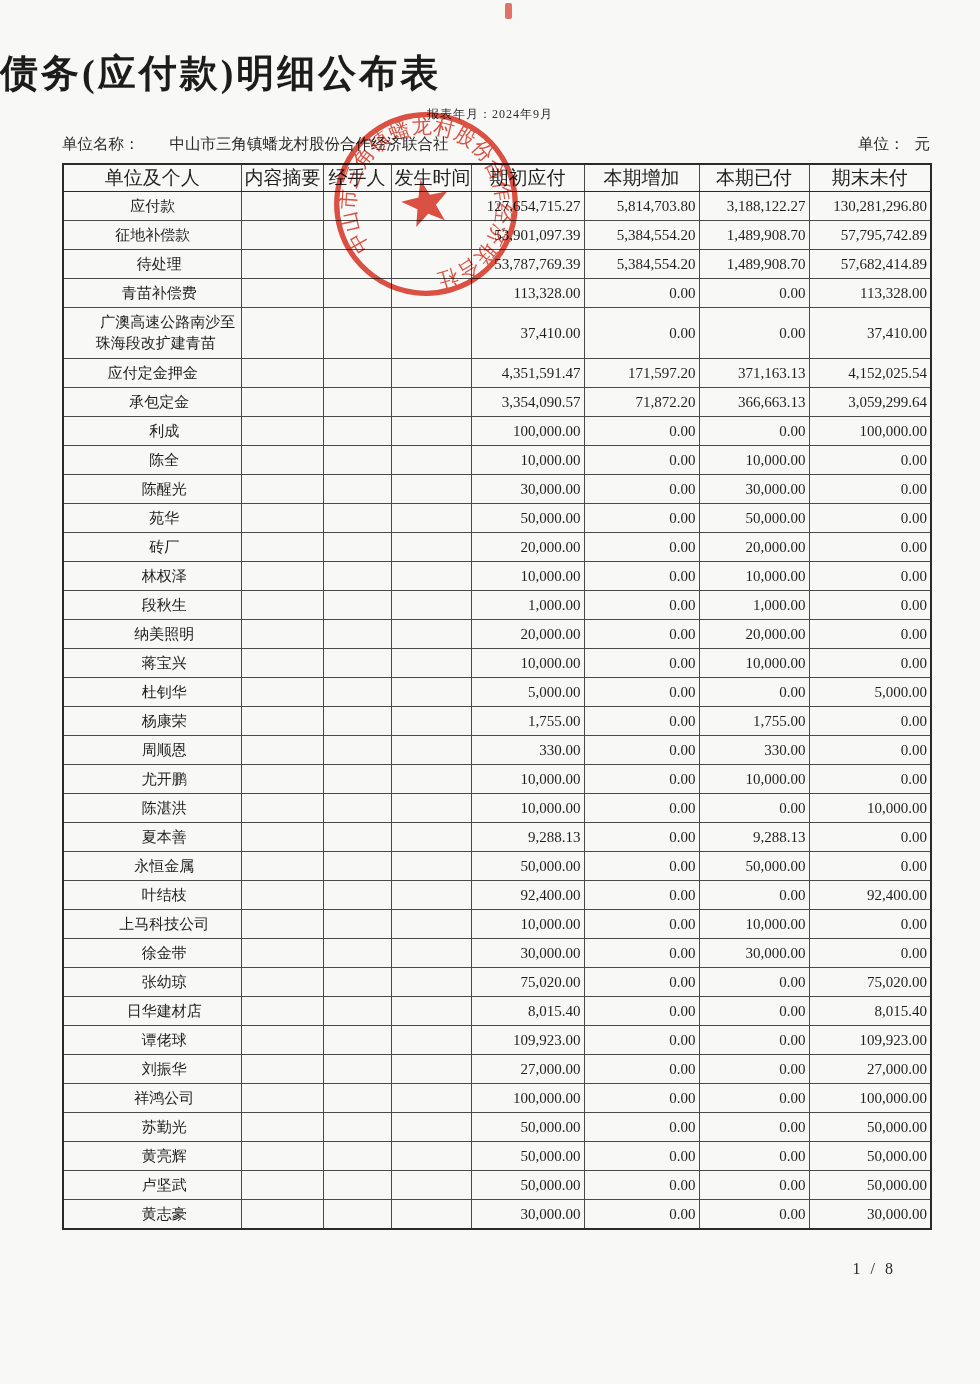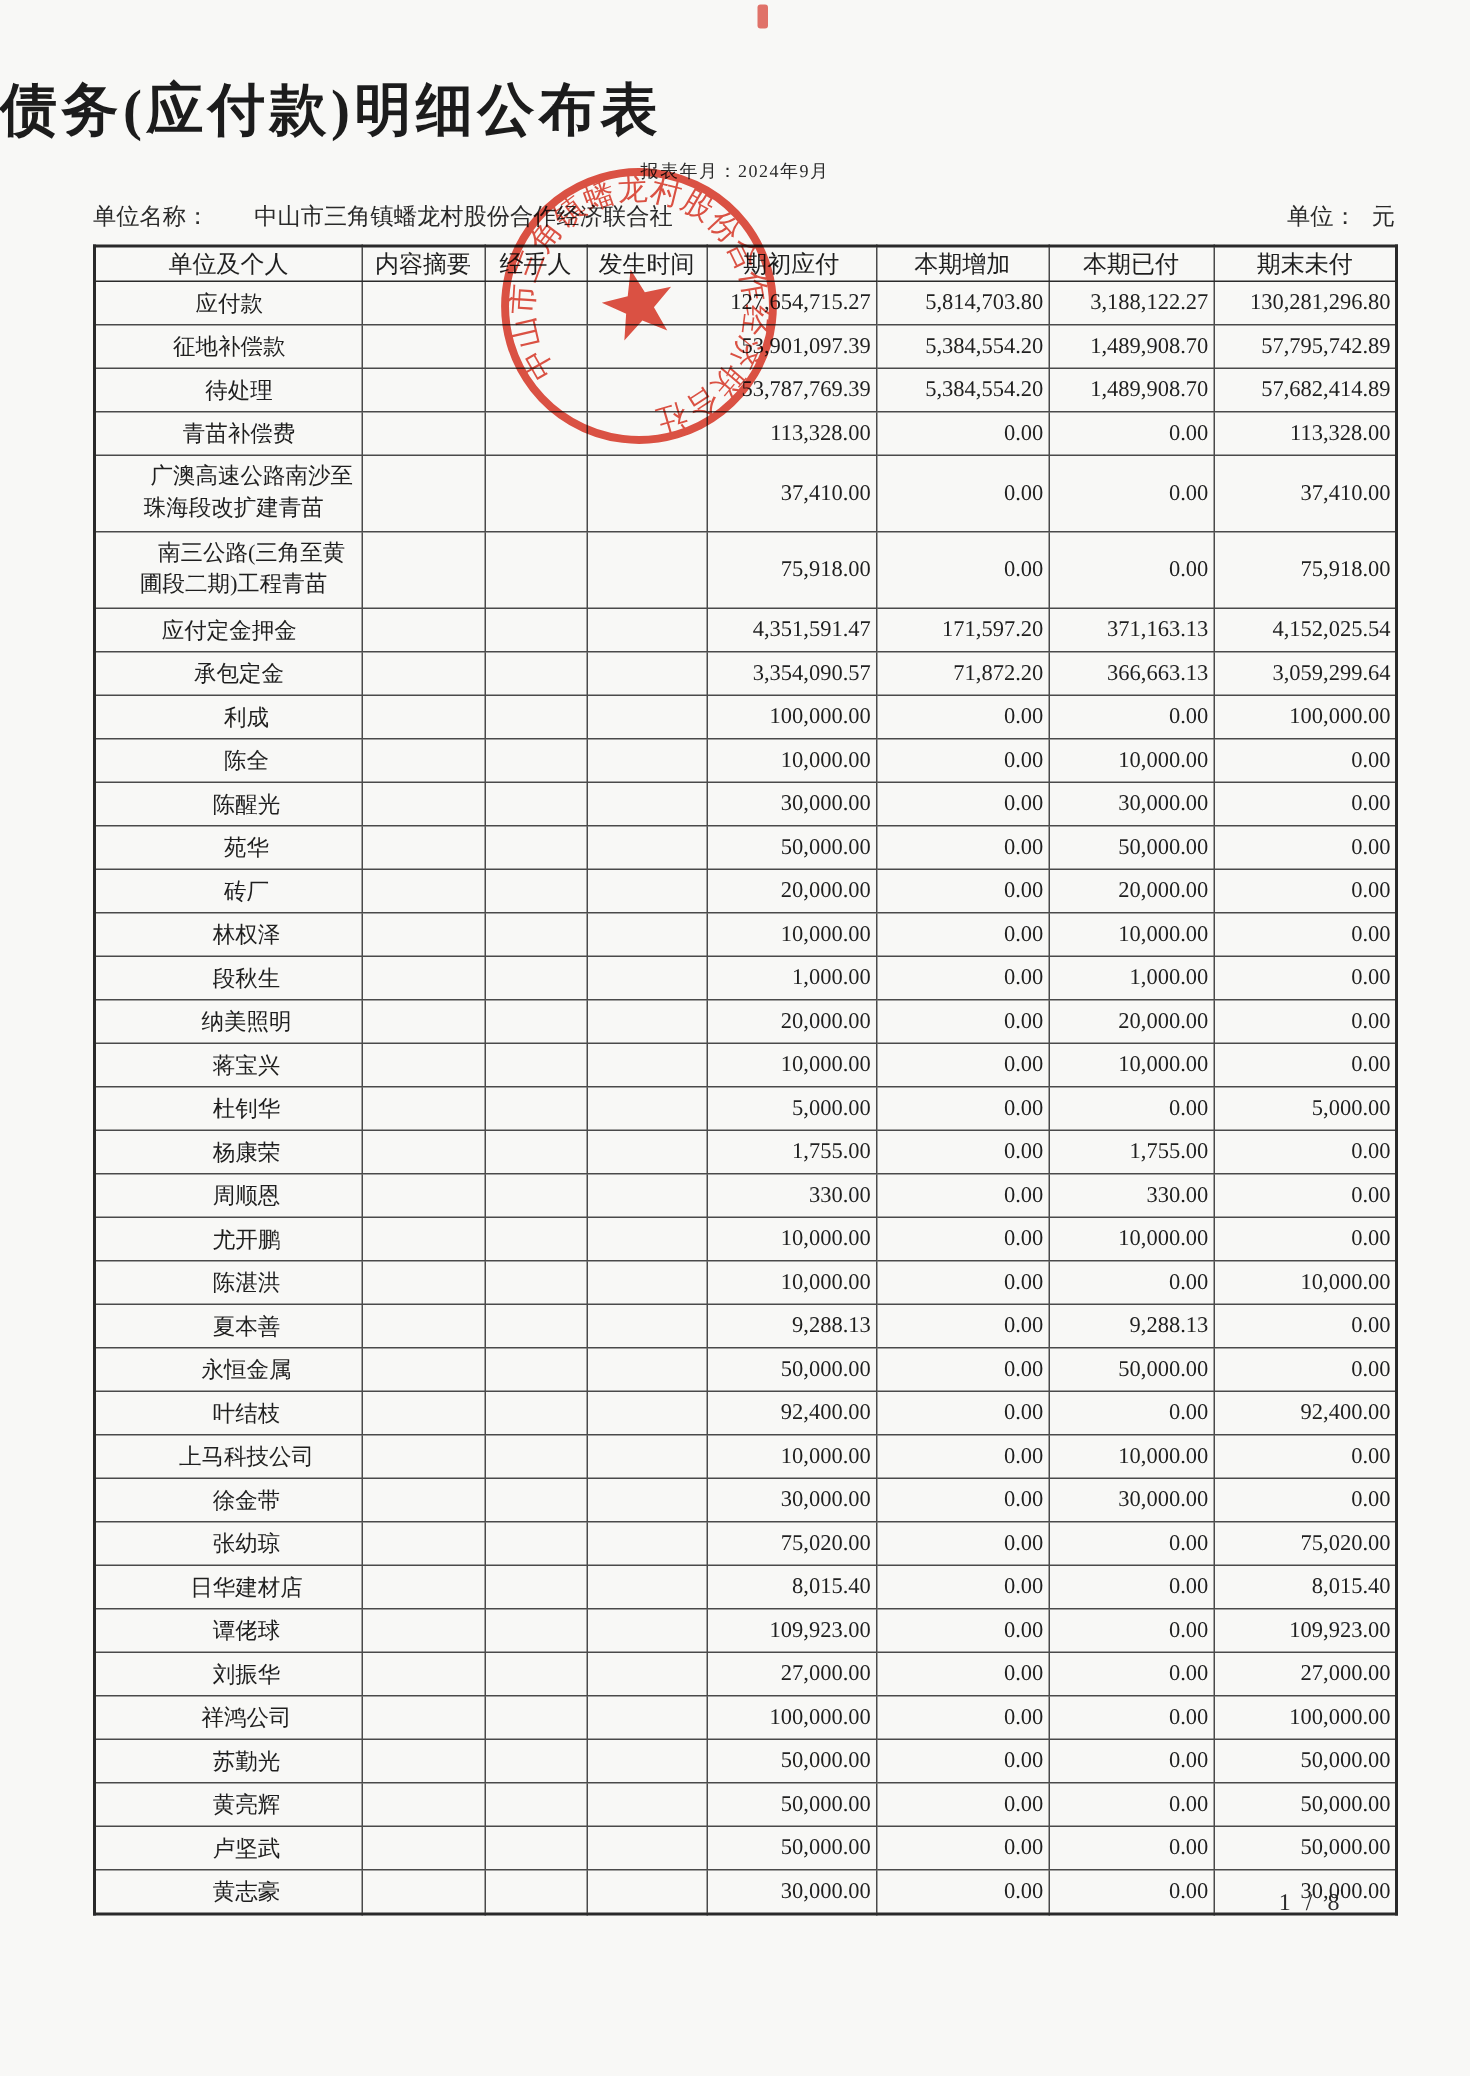--- a/index.html
+++ b/index.html
@@ -38,21 +38,21 @@
     font-size:15px;color:#1f1f1f;
   }
   table.debt th,table.debt td{
     border:1px solid #4a4a4a;
     padding:0 3px;
     overflow:hidden;white-space:nowrap;
     font-weight:normal;
   }
   table.debt{border:2px solid #2a2a2a;}
   table.debt thead th{
-    height:22px;text-align:center;font-size:16px;
+    height:22px;text-align:center;font-size:19px;
     border-bottom:1.5px solid #2a2a2a;
   }
   table.debt tbody td{height:28px;}
   table.debt tbody tr.tall td{height:50px;}
   td.name{text-align:center;font-family:Liberation Serif, serif;}
   td.name.ind0{padding-left:4px;}
   td.name.ind1{padding-left:17px;margin-left:39px;}
   td.name.ind2{padding-left:27px;}
   td.name.wrap{
     white-space:normal;line-height:1.4;
@@ -158,30 +158,20 @@
         <tr class="tall">
           <td class="name ind2 wrap">广澳高速公路南沙至珠海段改扩建青苗</td>
           <td></td>
           <td></td>
           <td></td>
           <td class="num">37,410.00</td>
           <td class="num">0.00</td>
           <td class="num">0.00</td>
           <td class="num">37,410.00</td>
         </tr>
-        <tr class="tall">
-          <td class="name ind2 wrap">南三公路(三角至黄圃段二期)工程青苗</td>
-          <td></td>
-          <td></td>
-          <td></td>
-          <td class="num">75,918.00</td>
-          <td class="num">0.00</td>
-          <td class="num">0.00</td>
-          <td class="num">75,918.00</td>
-        </tr>
         <tr>
           <td class="name ind0">应付定金押金</td>
           <td></td>
           <td></td>
           <td></td>
           <td class="num">4,351,591.47</td>
           <td class="num">171,597.20</td>
           <td class="num">371,163.13</td>
           <td class="num">4,152,025.54</td>
         </tr>

